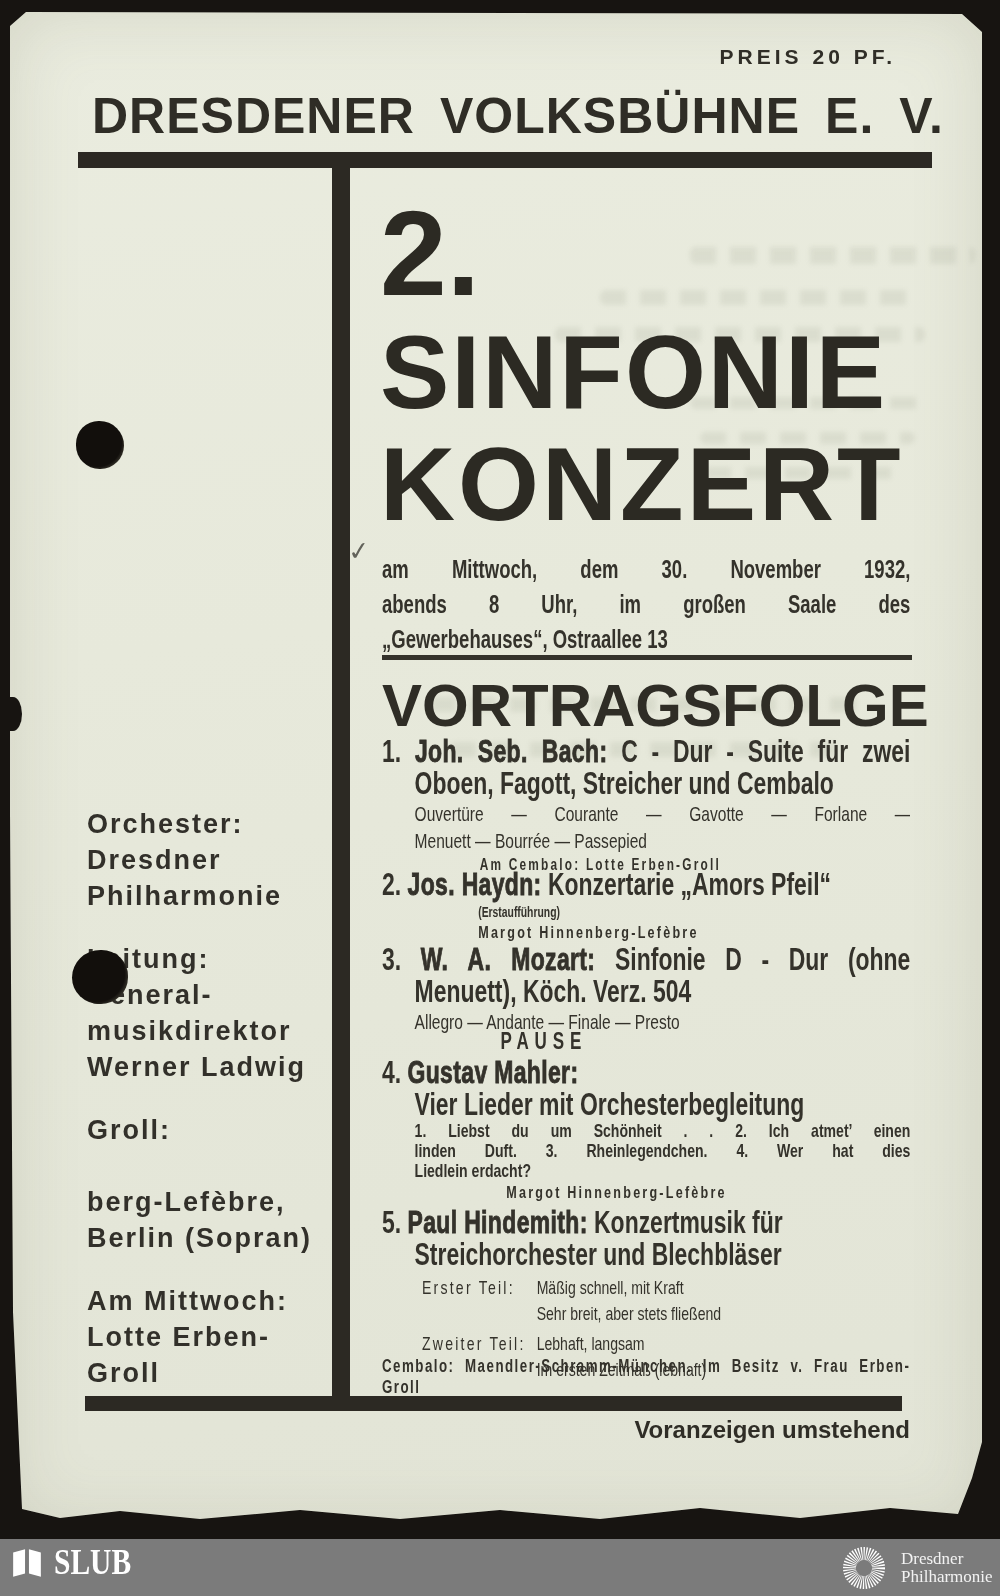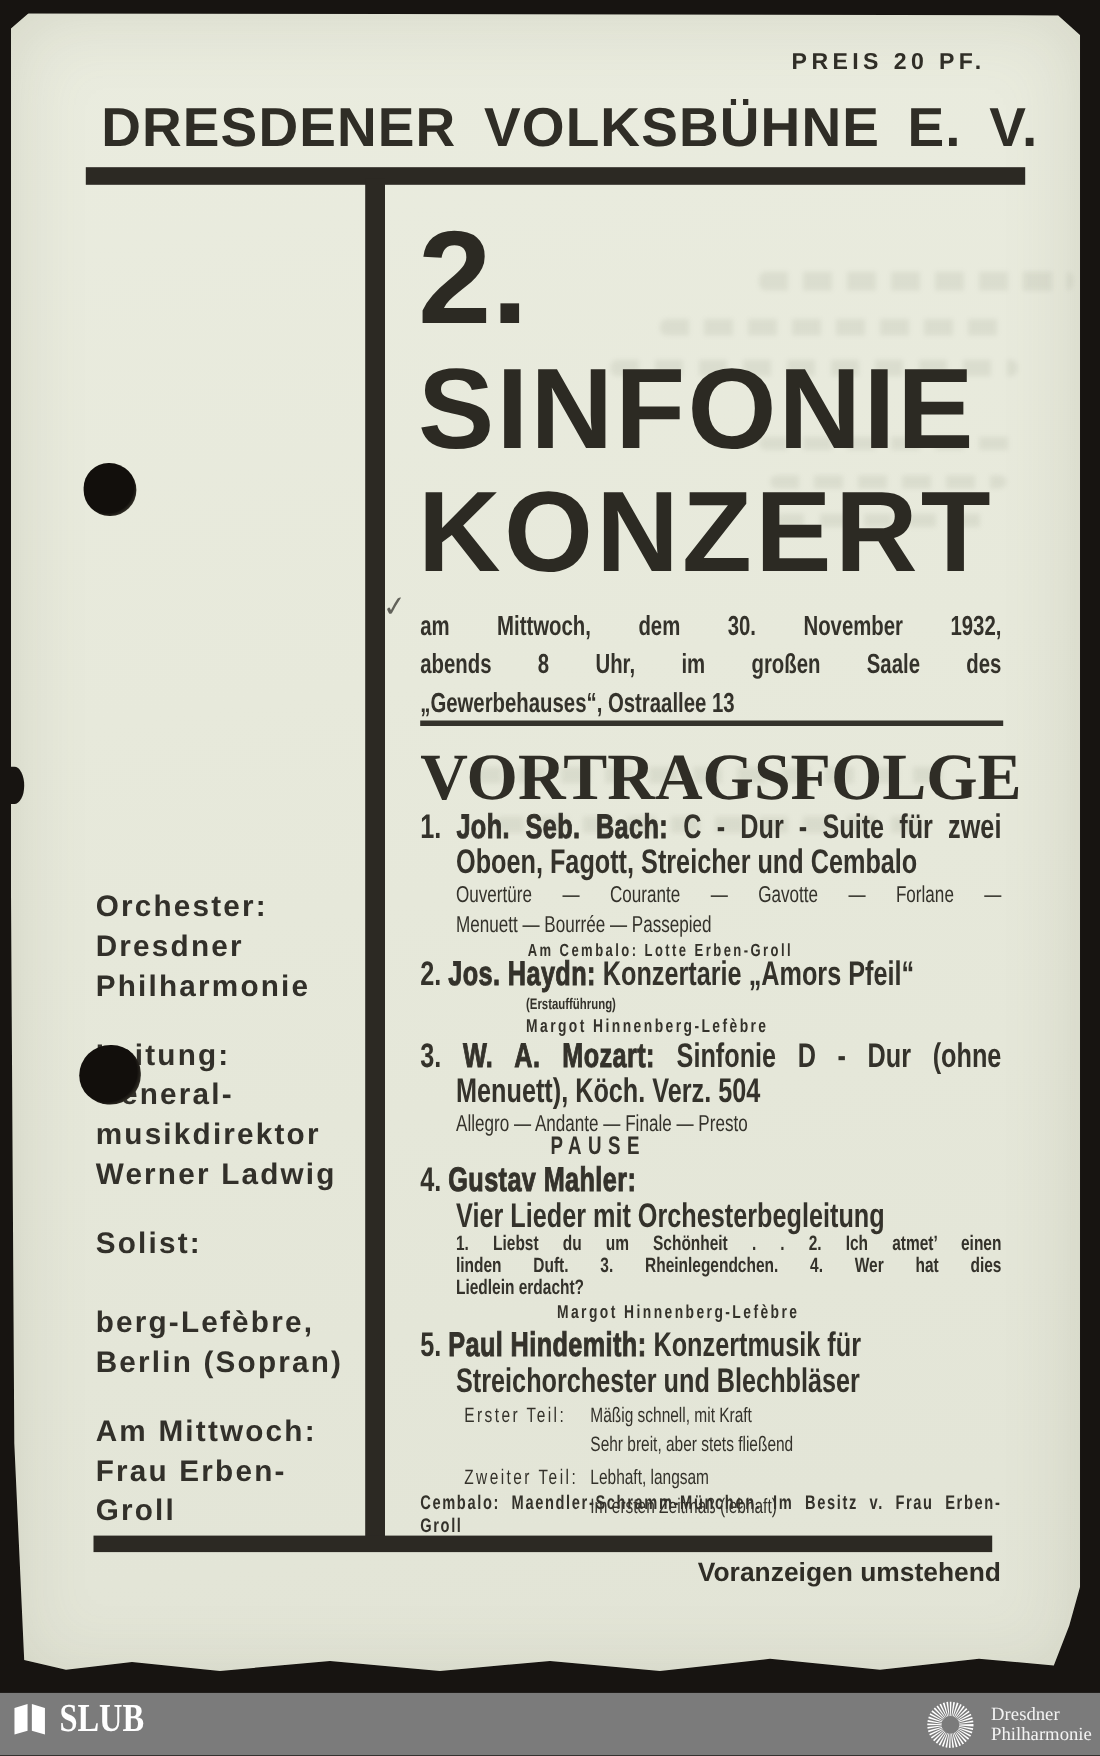--- a/index.html
+++ b/index.html
@@ -31,21 +31,21 @@
 
   .title-num{position:absolute;left:370px;top:181px;font-size:120px;font-weight:700;line-height:1;color:#2c2a23;}
   .title-line{position:absolute;left:370px;font-size:104px;font-weight:700;line-height:1;
               letter-spacing:2px;color:#2c2a23;}
   .tl1{top:308px;}
   .tl2{top:420px;letter-spacing:3px;}
 
   .check{position:absolute;left:338px;top:524px;font-size:26px;color:#62625a;transform:rotate(-6deg);}
 
   .heading{position:absolute;left:372px;top:664px;width:530px;font-size:60px;font-weight:700;
-           line-height:1;text-align:justify;text-align-last:justify;color:#2f2d26;font-family:Liberation Serif, serif;}
+           line-height:1;text-align:justify;text-align-last:justify;color:#2f2d26;}
 
   
   .main{position:absolute;left:372px;top:0;width:714px;transform:scaleX(.74);transform-origin:0 0;}
   .main>div{position:absolute;left:0;width:714px;}
   .stretch{text-align:justify;text-align-last:justify;}
 
   .dateblock{top:540px;font-size:25px;font-weight:700;line-height:35px;}
   .ph{font-size:31px;font-weight:700;line-height:32px;}
   .heavy{-webkit-text-stroke:.9px currentColor;letter-spacing:.5px;}
   .ind{padding-left:44px;box-sizing:border-box;}
@@ -182,28 +182,28 @@
       <span>Dresdner</span><br>
       <span>Philharmonie</span>
     </p>
     <p>
       <span>Leitung:</span><br>
       <span>General-</span><br>
       <span>musikdirektor</span><br>
       <span>Werner Ladwig</span>
     </p>
     <p>
-      <span>Solist:</span><br>
+      <span>Groll:</span><br>
       <br>
       <span>berg-Lefèbre,</span><br>
       <span>Berlin (Sopran)</span>
     </p>
     <p>
       <span>Am Mittwoch:</span><br>
-      <span>Frau Erben-</span><br>
+      <span>Lotte Erben-</span><br>
       <span>Groll</span>
     </p>
   </div>
 
   <div class="hole hole1"></div>
   <div class="hole hole2"></div>
   <div class="notch"></div>
 </div>
 
 <div class="footer">

